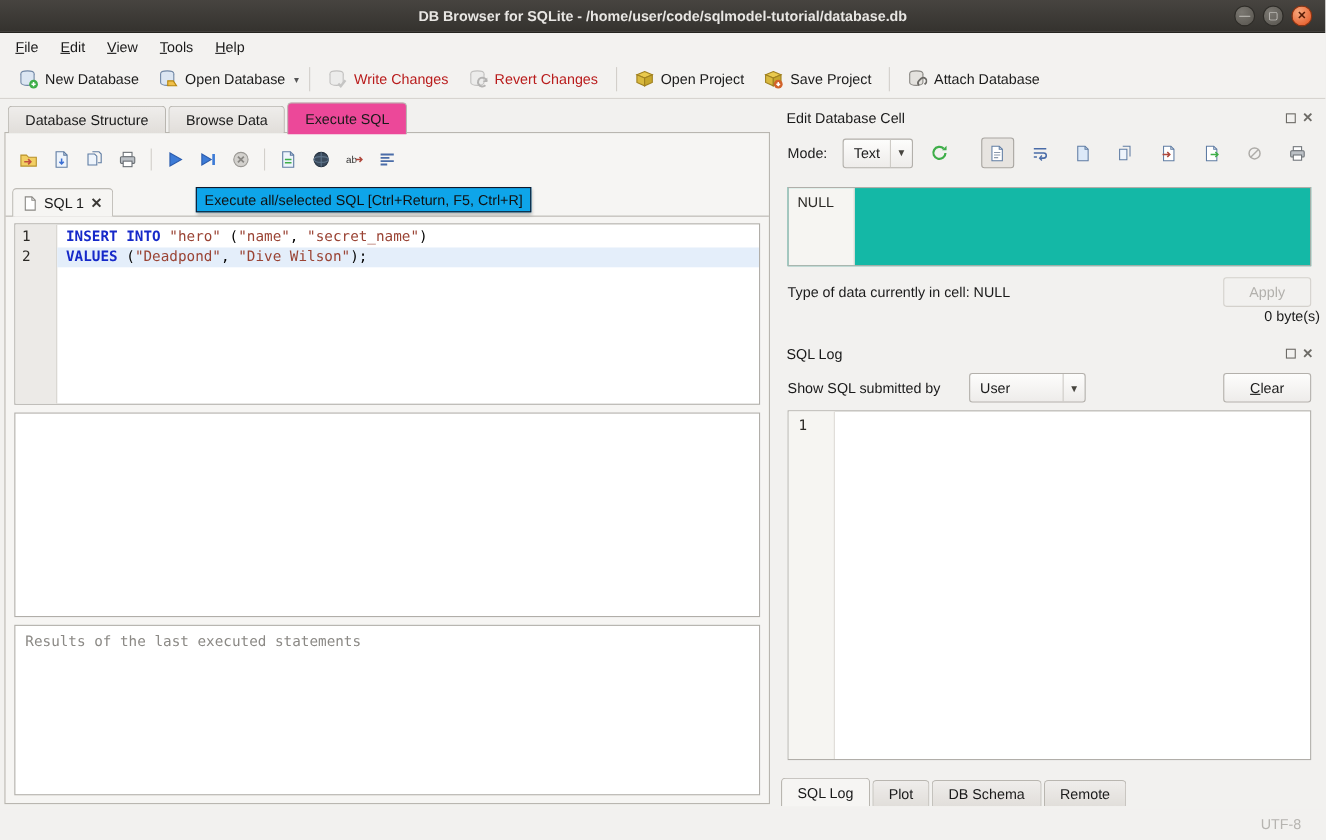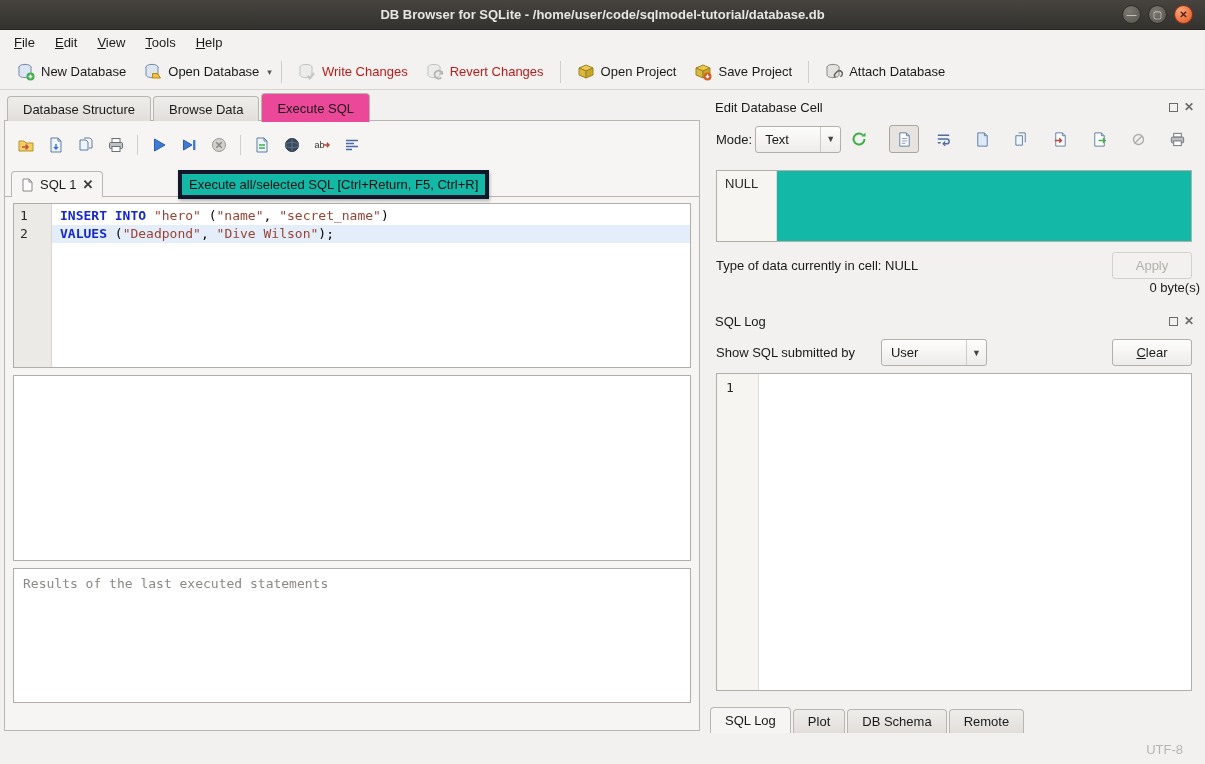--- a/index.html
+++ b/index.html
@@ -86,53 +86,53 @@
   .sql-tab {
     display:inline-flex; align-items:center; gap:6px; height:26px; padding:0 9px;
     background:#f6f5f3; border:1px solid #b9b6b0; border-bottom:none;
     border-radius:4px 4px 0 0; margin-bottom:-1px;
   }
   .sql-tab .close-x { font-size:13px; font-weight:bold; color:#3a3835; }
 
   
   .tooltip {
     position:absolute; left:174px; top:78px; z-index:6;
-    background:#14b8a6; border:4px solid #0f172a; padding:3px 7px;
+    background:#0ea5e9; border:1px solid #0f172a; padding:3px 7px;
     font-size:13px; color:#111; box-shadow:1px 2px 3px rgba(0,0,0,.25); white-space:nowrap;
   }
 
   
   .editor { margin:6px 8px 0 8px; height:165px; border:1px solid #b1aea9; background:#fff; display:flex; overflow:hidden; }
   .gutter {
     width:38px; background:#eceae7; border-right:1px solid #d9d6d1;
     font-family:"DejaVu Sans Mono", monospace; font-size:13px; line-height:18px;
     color:#2b2925; padding:3px 0 0 6px;
   }
   .code { flex:1; font-family:"DejaVu Sans Mono", monospace; font-size:13px; line-height:18px; padding-top:3px; }
   .code-line { white-space:pre; padding-left:8px; }
   .code-line.current { background:#e4eefa; }
   .kw { color:#1629c9; font-weight:bold; }
   .str { color:#9a4334; }
   .pl { color:#000; }
 
   .results-grid { margin:7px 8px 0 8px; height:186px; background:#fff; border:1px solid #b1aea9; }
   .messages-box {
-    margin:7px 8px 0 8px; height:135px; background:#fff; border:1px solid #b1aea9;
+    margin:7px 8px 0 8px; height:155px; background:#fff; border:1px solid #b1aea9;
     color:#8b8985; font-family:"DejaVu Sans Mono", monospace; font-size:13px; padding:7px 9px;
   }
 
   
   .dock-header { display:flex; align-items:center; padding:0 6px 0 9px; height:18px; }
   .dock-header.first { margin-top:6px; }
   .dock-title { flex:1; }
   .dock-icons { display:flex; gap:6px; align-items:center; }
   .float-glyph { width:9px; height:9px; border:1.5px solid #6d6b66; display:inline-block; }
   .close-glyph { font-size:12px; font-weight:bold; color:#6d6b66; line-height:1; }
 
-  .mode-row { margin:9px 8px 0 10px; height:28px; display:flex; align-items:center; gap:3px; }
+  .mode-row { margin:9px 8px 0 10px; height:28px; display:flex; align-items:center; gap:14px; }
   .combo {
     display:flex; align-items:stretch; height:27px;
     border:1px solid #b3b0ab; border-radius:3px;
     background:linear-gradient(#fdfdfc,#eeecea);
   }
   .combo .val { display:flex; align-items:center; padding:0 9px; flex:1; }
   .combo .arrow { width:20px; border-left:1px solid #cecbc6; display:flex; align-items:center; justify-content:center; font-size:9px; color:#47453f; }
   .combo.mode { width:86px; }
   .combo.user { width:106px; }
   .spacer { flex:1; }

